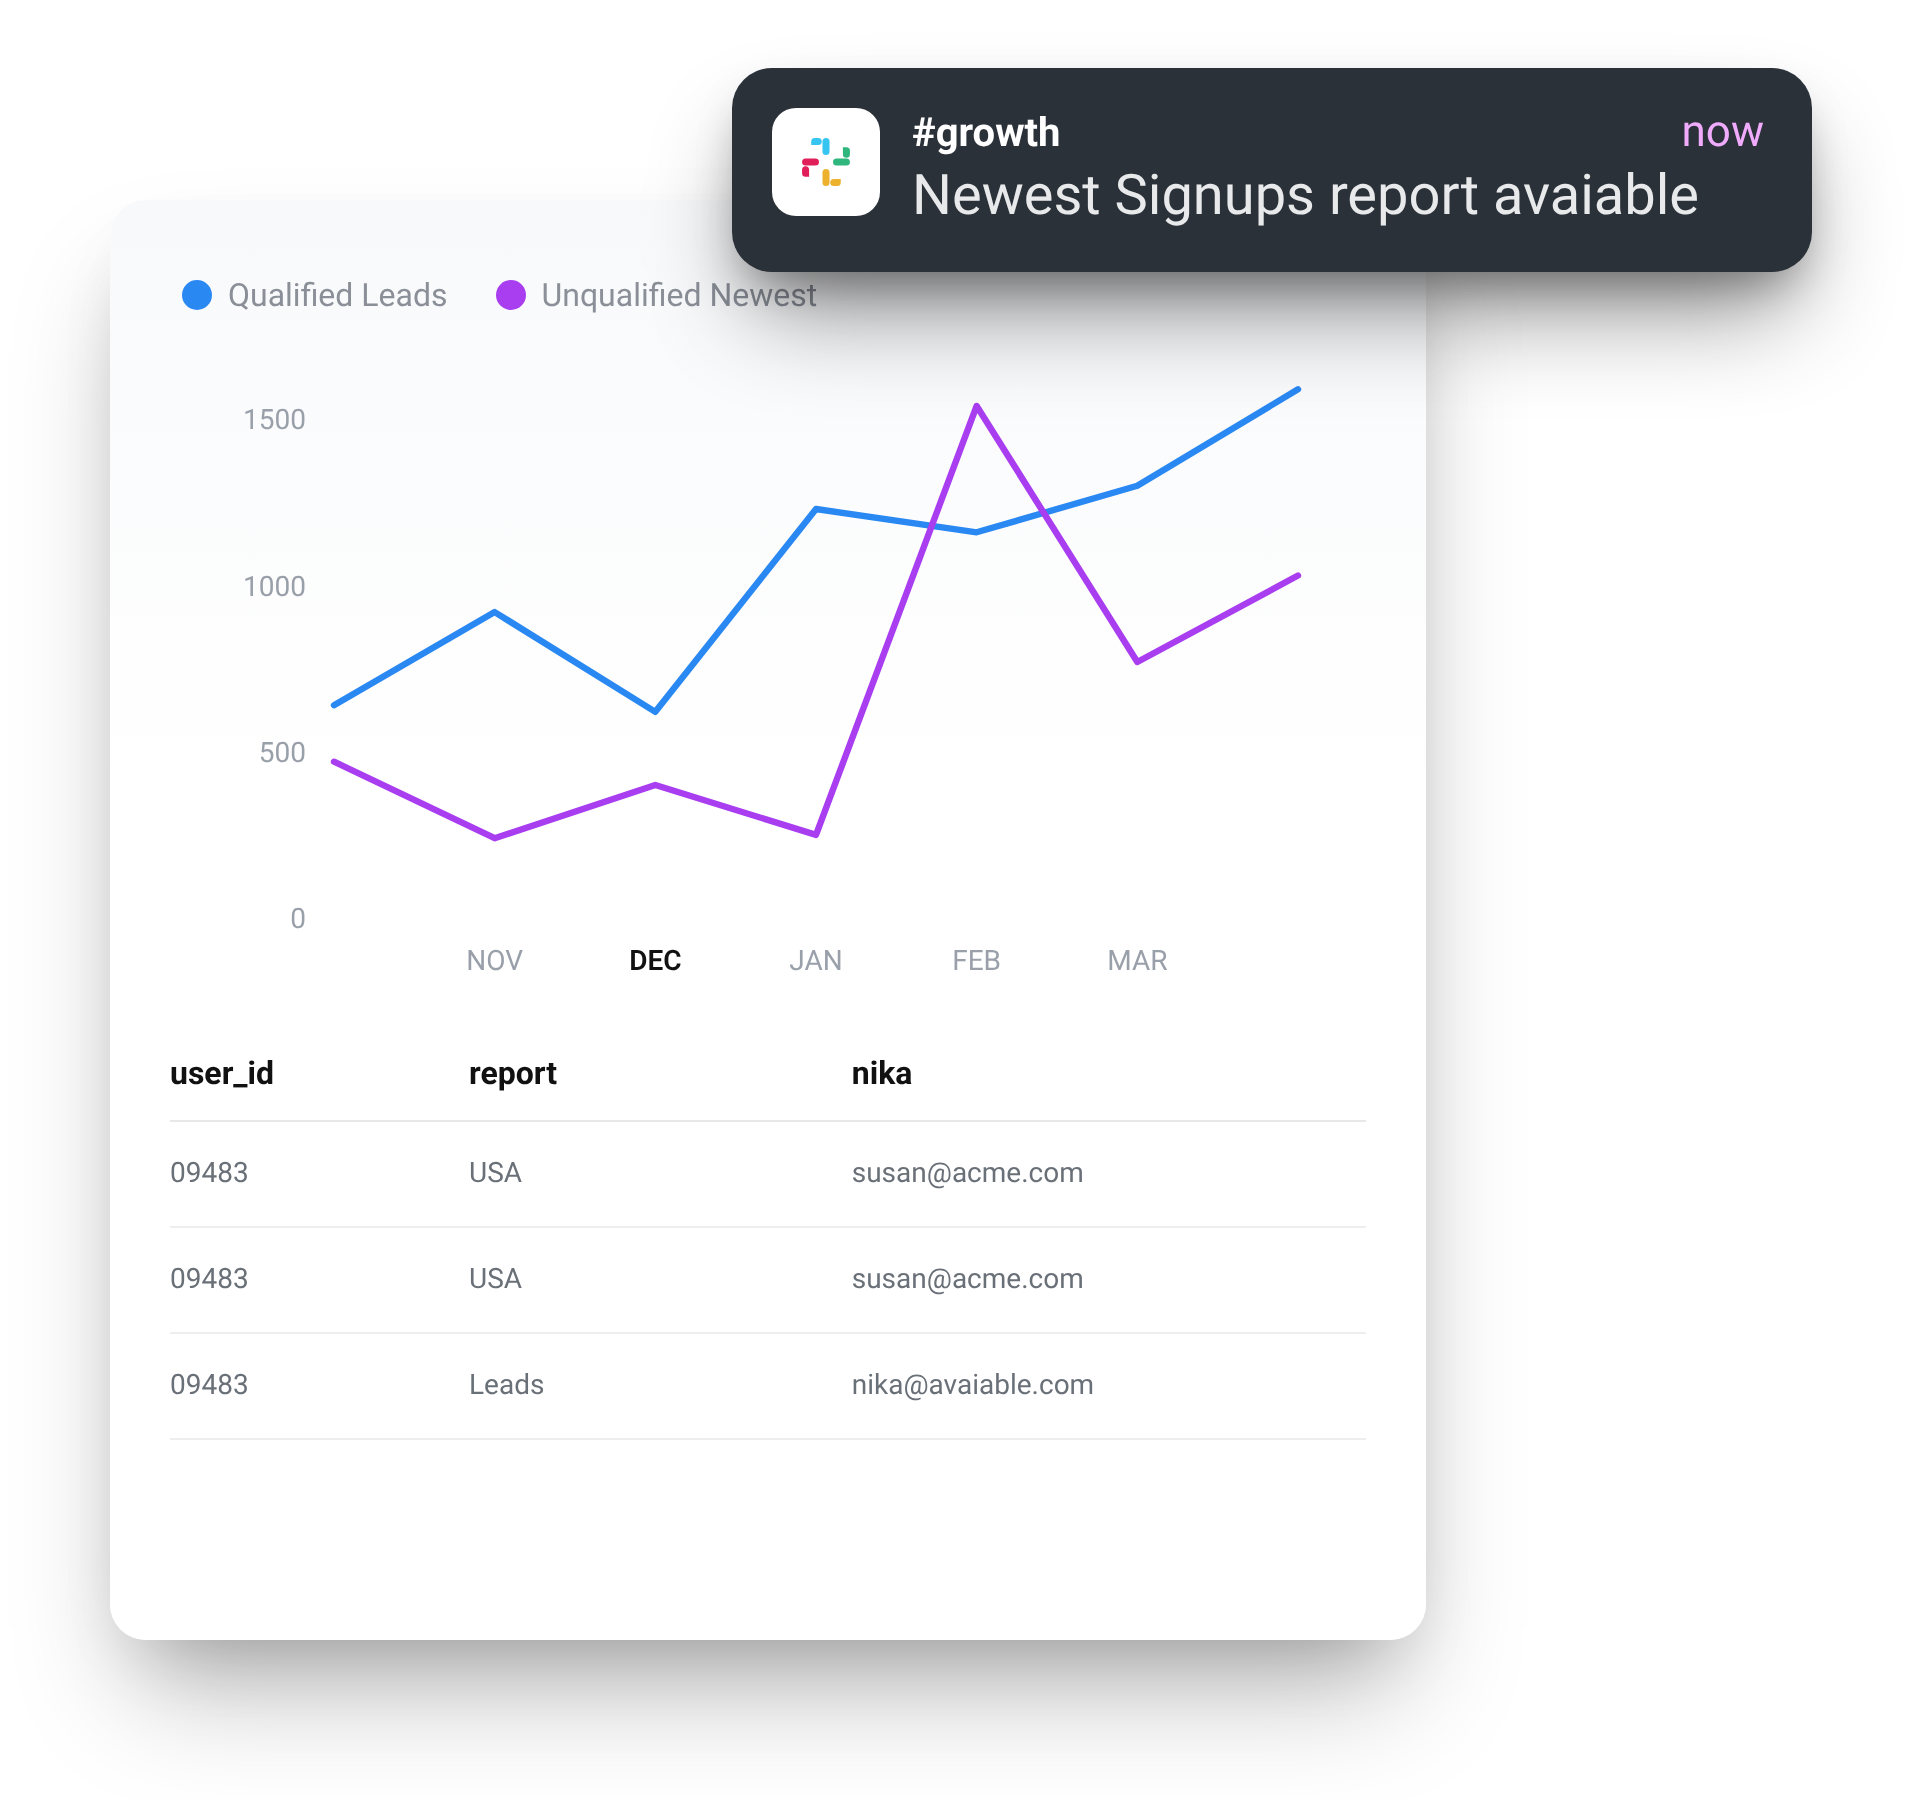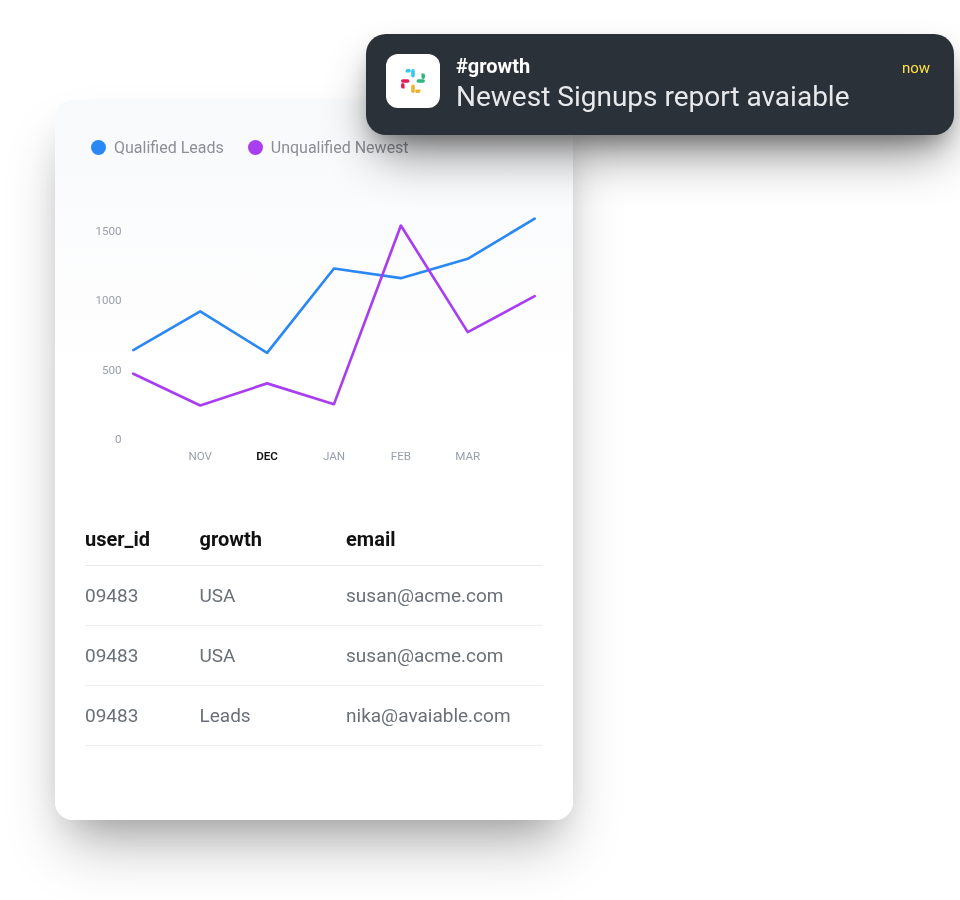--- a/index.html
+++ b/index.html
@@ -7,21 +7,21 @@
     font-family: -apple-system, BlinkMacSystemFont, "Segoe UI", Roboto, Helvetica, Arial, sans-serif;
     background: #ffffff;
     width: 960px;
     height: 900px;
     position: relative;
   }
   .card {
     position: absolute;
     top: 100px;
     left: 55px;
-    width: 518px;
+    width: 658px;
     height: 720px;
     background: linear-gradient(180deg, #f8f9fb 0%, #ffffff 40%);
     border-radius: 18px;
     box-shadow: 0 35px 60px -12px rgba(0,0,0,0.28), 0 18px 36px -18px rgba(0,0,0,0.22);
     padding: 38px 30px 20px 30px;
   }
   .legend {
     display: flex;
     gap: 24px;
     align-items: center;
@@ -57,42 +57,42 @@
     font-family: inherit;
   }
   .x-axis .active { fill: #111; font-weight: 600; }
   .table {
     width: 100%;
     border-collapse: collapse;
     margin-top: 6px;
   }
   .table th {
     text-align: left;
-    font-size: 20px;
+    font-size: 16px;
     font-weight: 700;
     color: #111;
     padding: 14px 8px 14px 0;
     border-bottom: 1px solid #e6e8ea;
   }
   .table td {
-    font-size: 19px;
+    font-size: 14px;
     color: #6a7078;
     padding: 18px 8px 18px 0;
     border-bottom: 1px solid #eceeef;
     margin-left: 12px;
   }
   .col-id    { width: 25%; }
   .col-cty   { width: 32%; }
   .col-email { width: 43%; }
 
   .notification {
     position: absolute;
     top: 34px;
     left: 366px;
-    width: 588px;
+    width: 540px;
     background: #2b3138;
     border-radius: 20px;
     box-shadow: 0 28px 50px -10px rgba(0,0,0,0.45), 0 12px 24px -8px rgba(0,0,0,0.35);
     padding: 20px 24px 22px 20px;
     display: flex;
     gap: 16px;
     color: #fff;
   }
   .notif-icon {
     width: 54px;
@@ -104,21 +104,21 @@
     align-items: center;
     justify-content: center;
   }
   .notif-body { flex: 1; }
   .notif-head {
     display: flex;
     justify-content: space-between;
     align-items: baseline;
   }
   .notif-title { font-size: 20px; font-weight: 700; }
-  .notif-time  { color: #fde047; font-size: 15px; }
+  .notif-time  { color: #f0abfc; font-size: 22px; }
   .notif-msg   { font-size: 28px; color: #e8e9eb; margin-top: 2px; }
 </style>
 </head>
 <body>
 
 <div class="card">
 
   <div class="legend">
     <div class="legend-item">
       <span class="dot" style="background:#2a88f3"></span>
@@ -149,22 +149,22 @@
           <text x="379.3333333333333" y="302" text-anchor="middle">FEB</text>
           <text x="459.6666666666667" y="302" text-anchor="middle">MAR</text>
         </g>
     </svg>
   </div>
 
   <table class="table">
     <thead>
       <tr>
         <th class="col-id">user_id</th>
-        <th class="col-cty">growth</th>
-        <th class="col-email">email</th>
+        <th class="col-cty">report</th>
+        <th class="col-email">nika</th>
       </tr>
     </thead>
     <tbody>
         <tr>
           <td>09483</td>
           <td>USA</td>
           <td>susan@acme.com</td>
         </tr>
         <tr>
           <td>09483</td>

